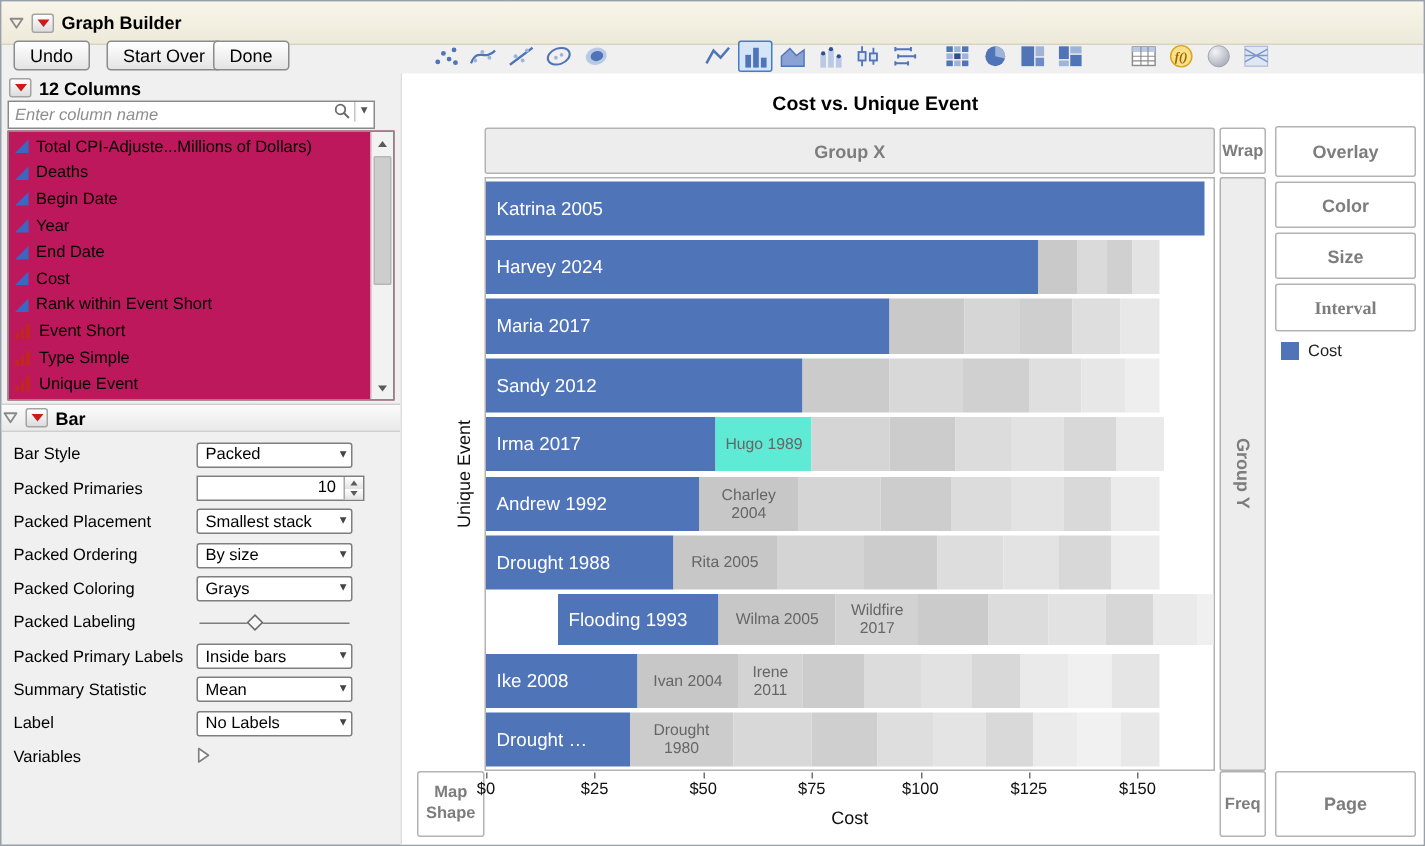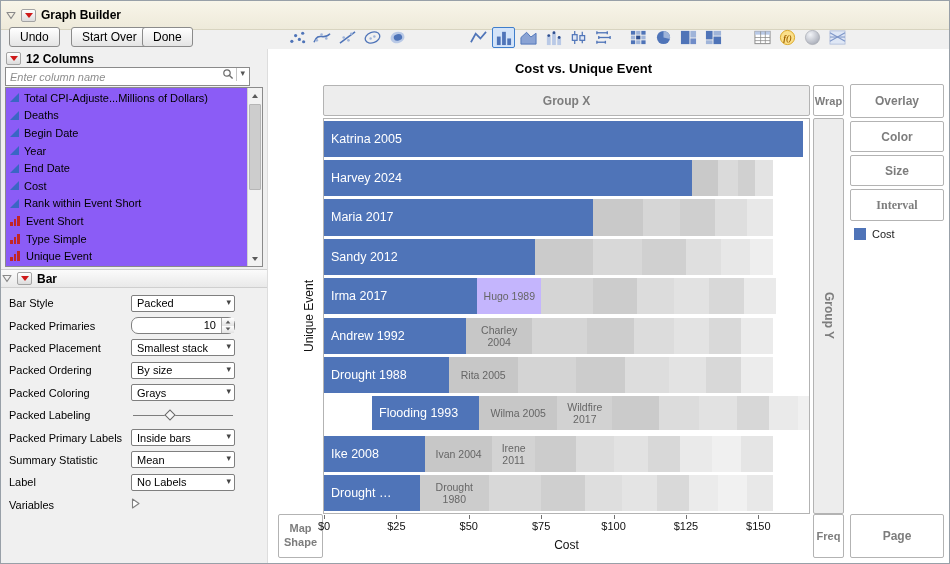--- a/index.html
+++ b/index.html
@@ -42,21 +42,21 @@
   .cols-header { position:absolute; left:5px; top:50px; height:15px; display:flex;
                  align-items:center; gap:5px; font-weight:bold; font-size:12px; }
   .search { position:absolute; left:4px; top:66px; width:245px; height:19px; background:#fff;
             border:1px solid #8a8a8a; display:flex; }
   .search input { flex:1; min-width:0; border:none; outline:none; background:transparent;
                   font-family:inherit; font-size:11px; padding:0 4px; color:#333; }
   .search input::placeholder { font-style:italic; color:#8e8e8e; }
   .search .sep { width:1px; height:13px; background:#c4c4c4; margin:0 2px; }
   .search .sarrow { color:#555; font-size:9px; padding:0 4px 0 1px; }
 
-  .col-list { position:absolute; left:4px; top:86px; width:258px; height:180px; background:#8b5cf6;
+  .col-list { position:absolute; left:4px; top:86px; width:258px; height:180px; background:#be185d;
               border:1px solid #8a8a8a; overflow:hidden; }
   #colItems { position:absolute; left:0; top:1px; right:15px; }
   .col-item { height:17.6px; display:flex; align-items:center; gap:5px; padding-left:4px;
               font-size:11px; white-space:nowrap; overflow:hidden; }
   .cont-icon { width:0; height:0; border-left:9px solid transparent;
                border-bottom:9px solid #3a66c4; flex:none; }
   .nom-icon { display:flex; align-items:flex-end; gap:1px; height:10px; flex:none; width:11px; }
   .nom-icon i { display:block; width:2.5px; background:#c22525; }
   .scrollbar { position:absolute; right:0; top:0; bottom:0; width:15px; background:#f2f2f2;
                border-left:1px solid #d2d2d2; }
@@ -74,21 +74,21 @@
   .bar-header { position:absolute; left:0; top:268px; width:266px; height:19px;
                 background:linear-gradient(#fbfbfb,#e9e9e9); border-top:1px solid #cfcfcf;
                 border-bottom:1px solid #cfcfcf; display:flex; align-items:center; gap:5px;
                 padding-left:1px; font-weight:bold; font-size:12px; }
   #props { position:absolute; left:0; top:291px; width:266px; }
   .prop-row { height:22.4px; display:flex; align-items:center; padding-left:8px; }
   .prop-label { width:122px; font-size:11px; flex:none; }
   .select { width:104px; height:17px; background:#fff; border:1px solid #7f7f7f; border-radius:2px;
             display:flex; align-items:center; font-size:11px; position:relative; padding-left:5px; }
   .sel-arrow { position:absolute; right:3px; top:1px; color:#444; font-size:9px; }
-  .spinbox { width:104px; height:17px; background:#fff; border:1px solid #7f7f7f; border-radius:7px;
+  .spinbox { width:112px; height:17px; background:#fff; border:1px solid #7f7f7f; border-radius:0;
              position:relative; font-size:11px; }
   .spin-val { position:absolute; right:18px; top:1px; }
   .spinner { position:absolute; right:0; top:0; bottom:0; width:13px; border-left:1px solid #a8a8a8;
              display:flex; flex-direction:column; }
   .spin-up,.spin-down { flex:1; display:flex; align-items:center; justify-content:center;
              background:linear-gradient(#ffffff,#e2e2e2); }
   .spin-up .tri-up,.spin-down .tri-dn { transform:scale(0.8); }
   .slider { width:104px; height:17px; position:relative; }
   .slider-track { position:absolute; left:2px; right:2px; top:8px; height:1px; background:#7d7d7d; }
   .slider-thumb { position:absolute; top:4px; width:8px; height:8px; background:#f6f6f6;
@@ -563,21 +563,21 @@
         <div class="gbar" style="width: 49.2239px; background: rgb(216, 216, 216);"></div>
         <div class="gbar" style="width: 43.4328px; background: rgb(208, 208, 208);"></div>
         <div class="gbar" style="width: 34.7463px; background: rgb(223, 223, 223);"></div>
         <div class="gbar" style="width: 28.9552px; background: rgb(231, 231, 231);"></div>
         <div class="gbar" style="width: 23.1642px; background: rgb(238, 238, 238);"></div>
       </div>
       <div class="bar-row" style="top: 159.1px; height: 36.4px;">
         <div class="pbar" style="width: 153.463px; background: rgb(79, 116, 184);">
           <span class="pbar-label">Irma 2017</span>
         </div>
-        <div class="gbar" style="width: 63.7015px; background: #c4b5fd;">
+        <div class="gbar" style="width: 63.7015px; background: #5eead4;">
           <span class="gbar-label" style="color: rgb(102, 102, 102);">Hugo 1989</span>
         </div>
         <div class="gbar" style="width: 52.1194px; background: rgb(213, 213, 213);"></div>
         <div class="gbar" style="width: 43.4328px; background: rgb(204, 204, 204);"></div>
         <div class="gbar" style="width: 37.6418px; background: rgb(220, 220, 220);"></div>
         <div class="gbar" style="width: 34.7463px; background: rgb(226, 226, 226);"></div>
         <div class="gbar" style="width: 34.7463px; background: rgb(216, 216, 216);"></div>
         <div class="gbar" style="width: 31.8507px; background: rgb(234, 234, 234);"></div>
       </div>
       <div class="bar-row" style="top: 198.5px; height: 36.4px;">

